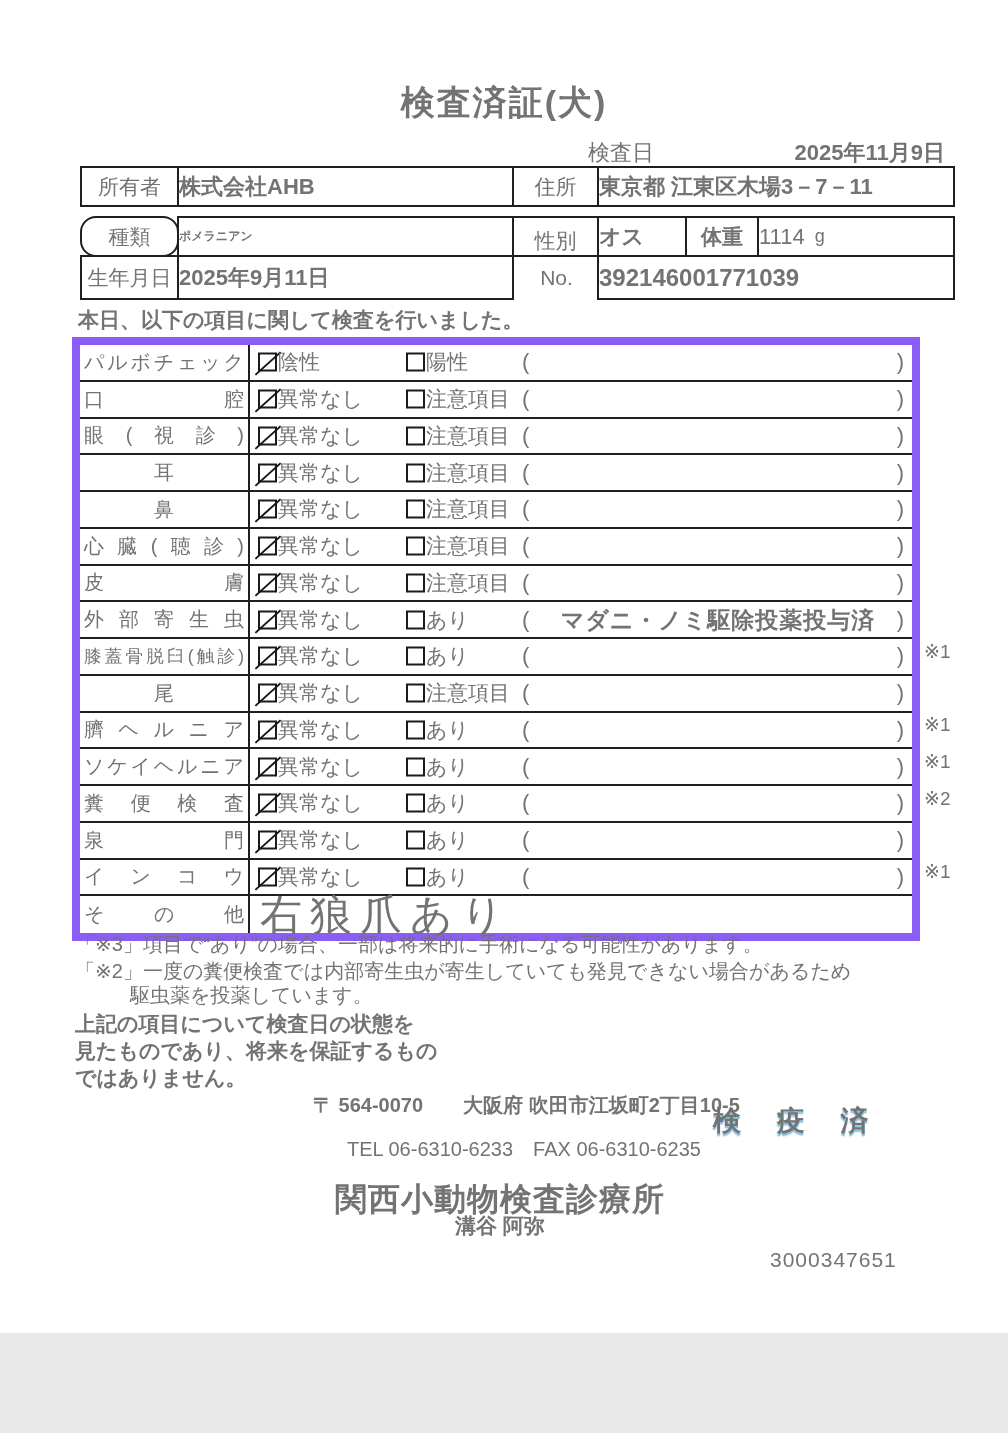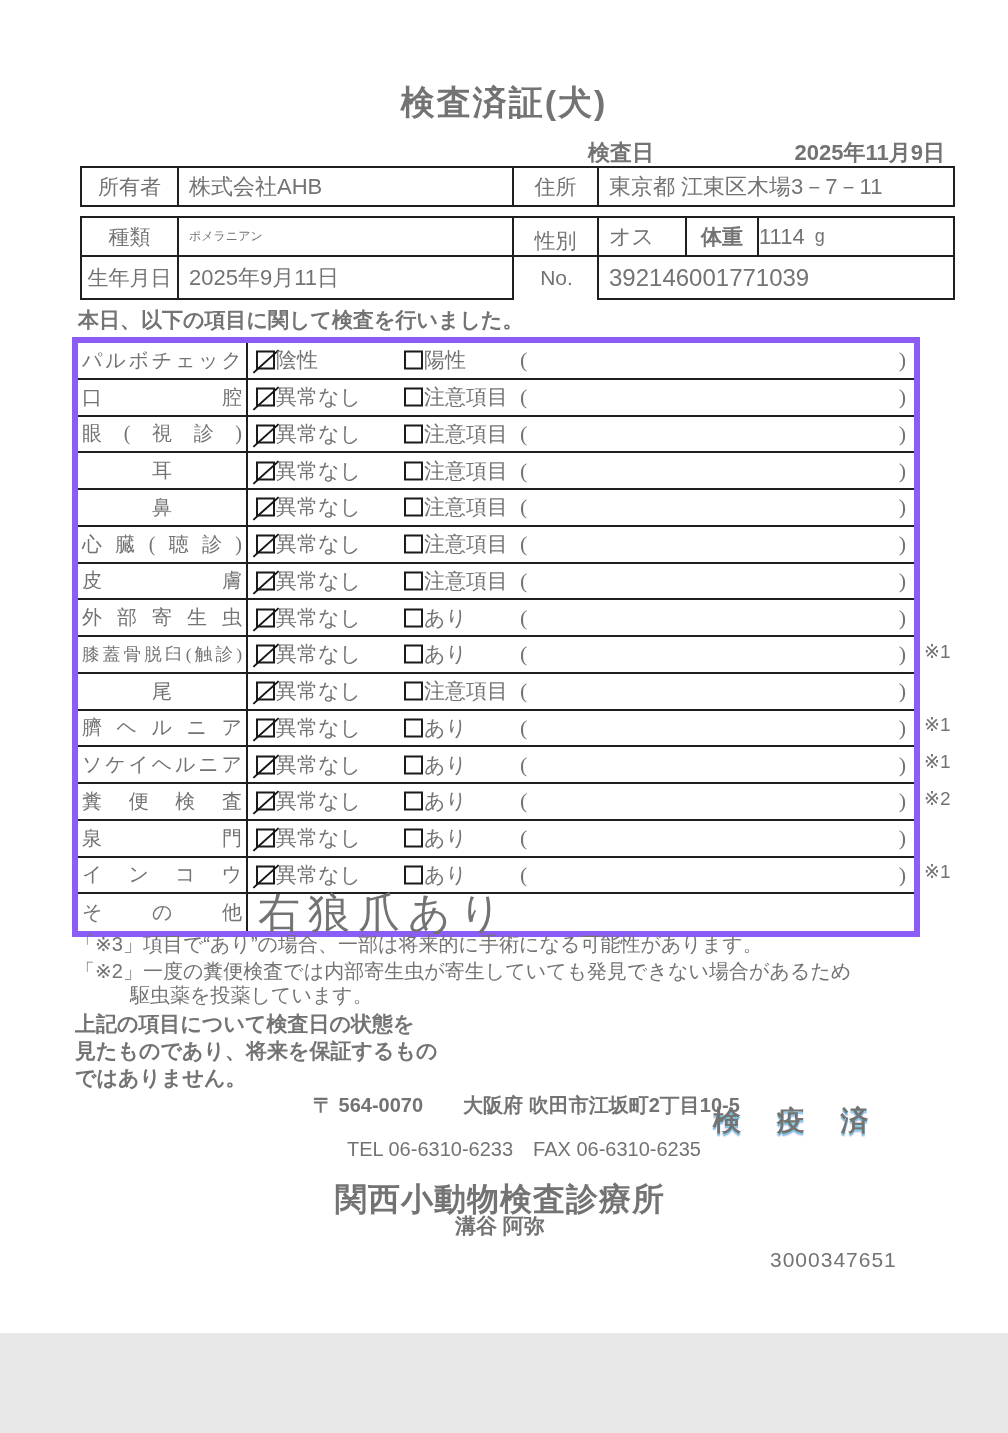--- a/index.html
+++ b/index.html
@@ -1,36 +1,36 @@
 <!DOCTYPE html>
 <html><head>
 <meta charset="utf-8">
 <style>
   html,body{margin:0;padding:0;background:#e8e8e8;}
   .page{position:relative;width:1008px;height:1333px;margin:0 auto;background:#ffffff;
         font-family:"Liberation Sans","DejaVu Sans",sans-serif;color:#737373;overflow:hidden;}
   .abs{position:absolute;}
   .title{top:80px;left:0;width:100%;text-align:center;font-size:34px;font-weight:600;letter-spacing:2px;}
-  .insp-label{top:138px;left:588px;font-size:22px;font-weight:700;}
+  .insp-label{top:138px;left:588px;font-size:22px;font-weight:400;}
   .insp-value{top:138px;right:63px;font-size:22px;font-weight:600;}
 
   .tbl{position:absolute;}
   .cell{position:absolute;box-sizing:border-box;border:2px solid #1f1f1f;display:flex;align-items:center;}
   .cell.center{justify-content:center;}
   .cell.nob{border:none;}
   .cell span{white-space:nowrap;}
   .f22{font-size:22px;}
   .f21{font-size:21px;}
   .f20{font-size:12px;}
-  .pad{padding-left:10px;}
+  .pad{font-weight:bold;}
 
   .intro{top:306px;left:78px;font-size:21px;font-weight:600;}
 
   
-  .ctable{position:absolute;left:72px;top:337px;width:848px;box-sizing:border-box;border:6px solid #8b5cf6;font-family:Liberation Serif, serif;}
+  .ctable{position:absolute;left:72px;top:337px;width:848px;box-sizing:border-box;border:8px solid #8b5cf6;}
   .crow{display:flex;height:36.75px;box-sizing:border-box;border-bottom:2px solid #1f1f1f;}
   .crow:last-child{border-bottom:none;}
   .clabel{width:170px;box-sizing:border-box;border-right:2px solid #1f1f1f;
           font-size:20px;padding:0 4px;display:flex;align-items:center;overflow:hidden;}
   .clabel>span{display:block;width:100%;}
   .clabel.j>span{text-align:justify;text-align-last:justify;text-justify:inter-character;}
   .clabel.c>span{text-align:center;}
   .clabel.small{font-size:17.5px;}
   .ccontent{flex:1;position:relative;}
   .ccontent span{position:absolute;top:50%;transform:translateY(-50%);white-space:nowrap;}
@@ -79,21 +79,21 @@
       </div>
     <div class="cell center" style="left:432px;top:0;width:87px;height:41px;">
         <span class="f21">住所</span>
       </div>
     <div class="cell pad" style="left:517px;top:0;width:358px;height:41px;">
         <span class="f22">東京都 江東区木場3－7－11</span>
       </div>
   </div>
 
   <div class="tbl" style="left:80px;top:216px;width:875px;height:84px;">
-    <div class="cell center" style="left:0;top:0;width:99px;height:41px;">
+    <div class="cell center" style="left:0;top:0;width:99px;height:41px;border-radius:16px;">
         <span class="f21">種類</span>
       </div>
     <div class="cell pad" style="left:97px;top:0;width:337px;height:41px;">
         <span class="f20">ポメラニアン</span>
       </div>
     <div class="cell center" style="left:432px;top:0;width:87px;height:41px;align-items:flex-end;">
         <span class="f21">性別</span>
       </div>
     <div class="cell pad" style="left:517px;top:0;width:90px;height:41px;">
         <span class="f22">オス</span>
@@ -231,20 +231,21 @@
     <div class="crow">
       <div class="clabel j">
           <span>外部寄生虫</span>
         </div>
       <div class="ccontent">
         <span class="cb c1 checked"></span>
         <span class="o1">異常なし</span>
         <span class="cb c2"></span>
         <span class="o2">あり</span>
         <span class="po">(</span>
+        <span class="cval">マダニ・ノミ駆除投薬投与済</span>
         <span class="pc">)</span>
       </div>
     </div>
 
     <div class="crow">
       <div class="clabel j small">
           <span>膝蓋骨脱臼(触診)</span>
         </div>
       <div class="ccontent">
         <span class="cb c1 checked"></span>

